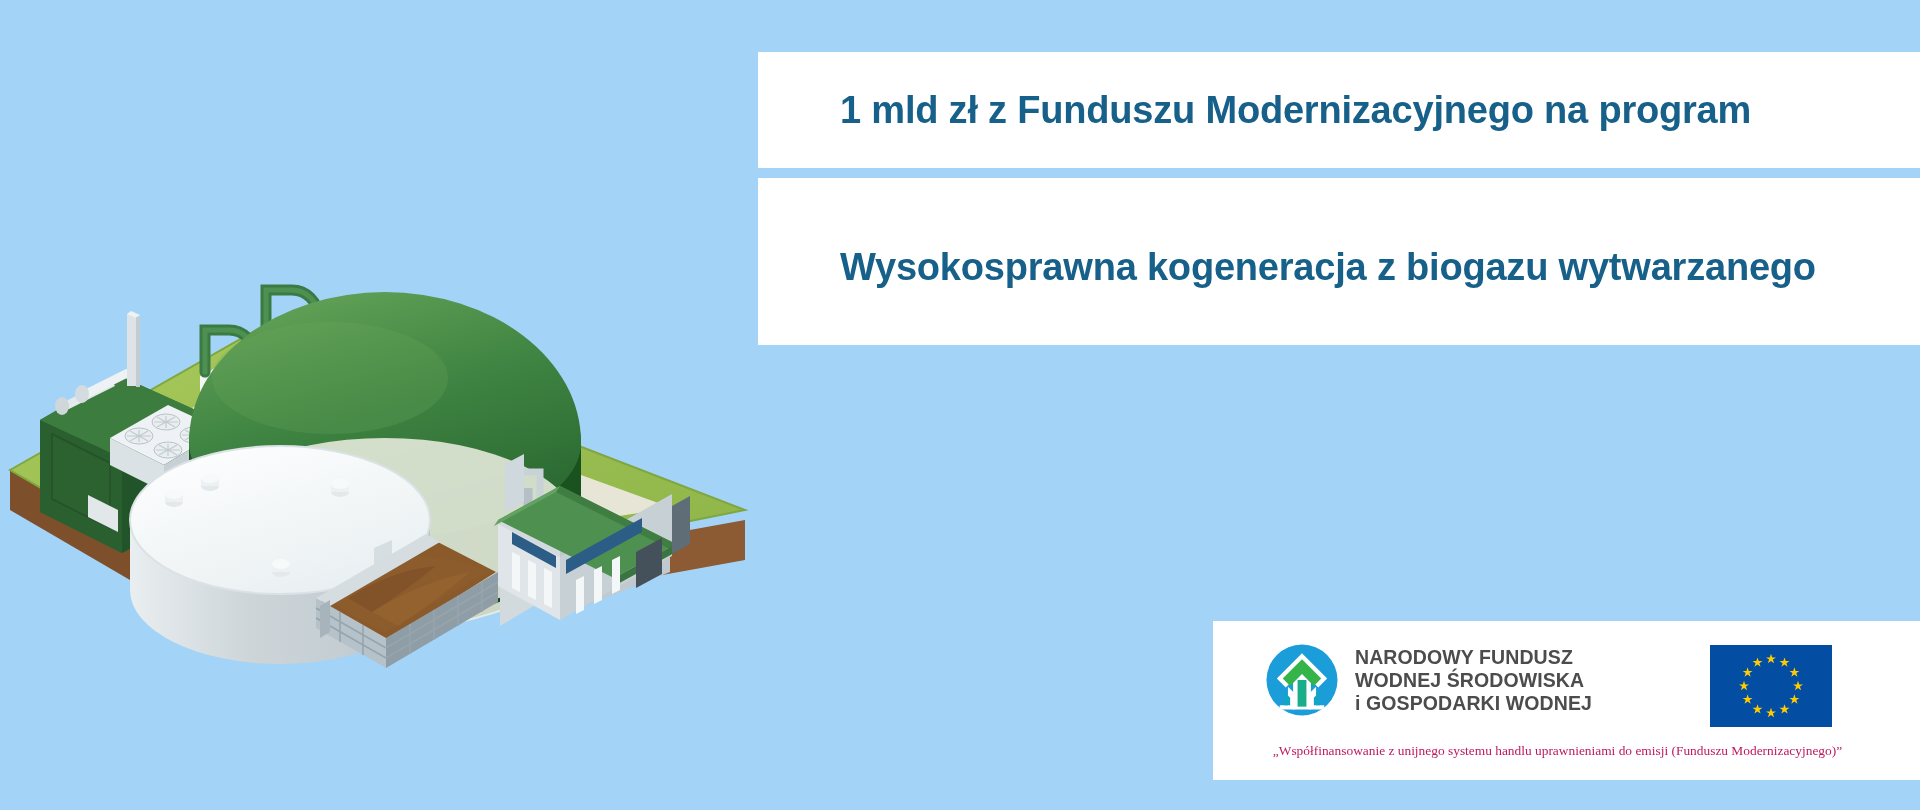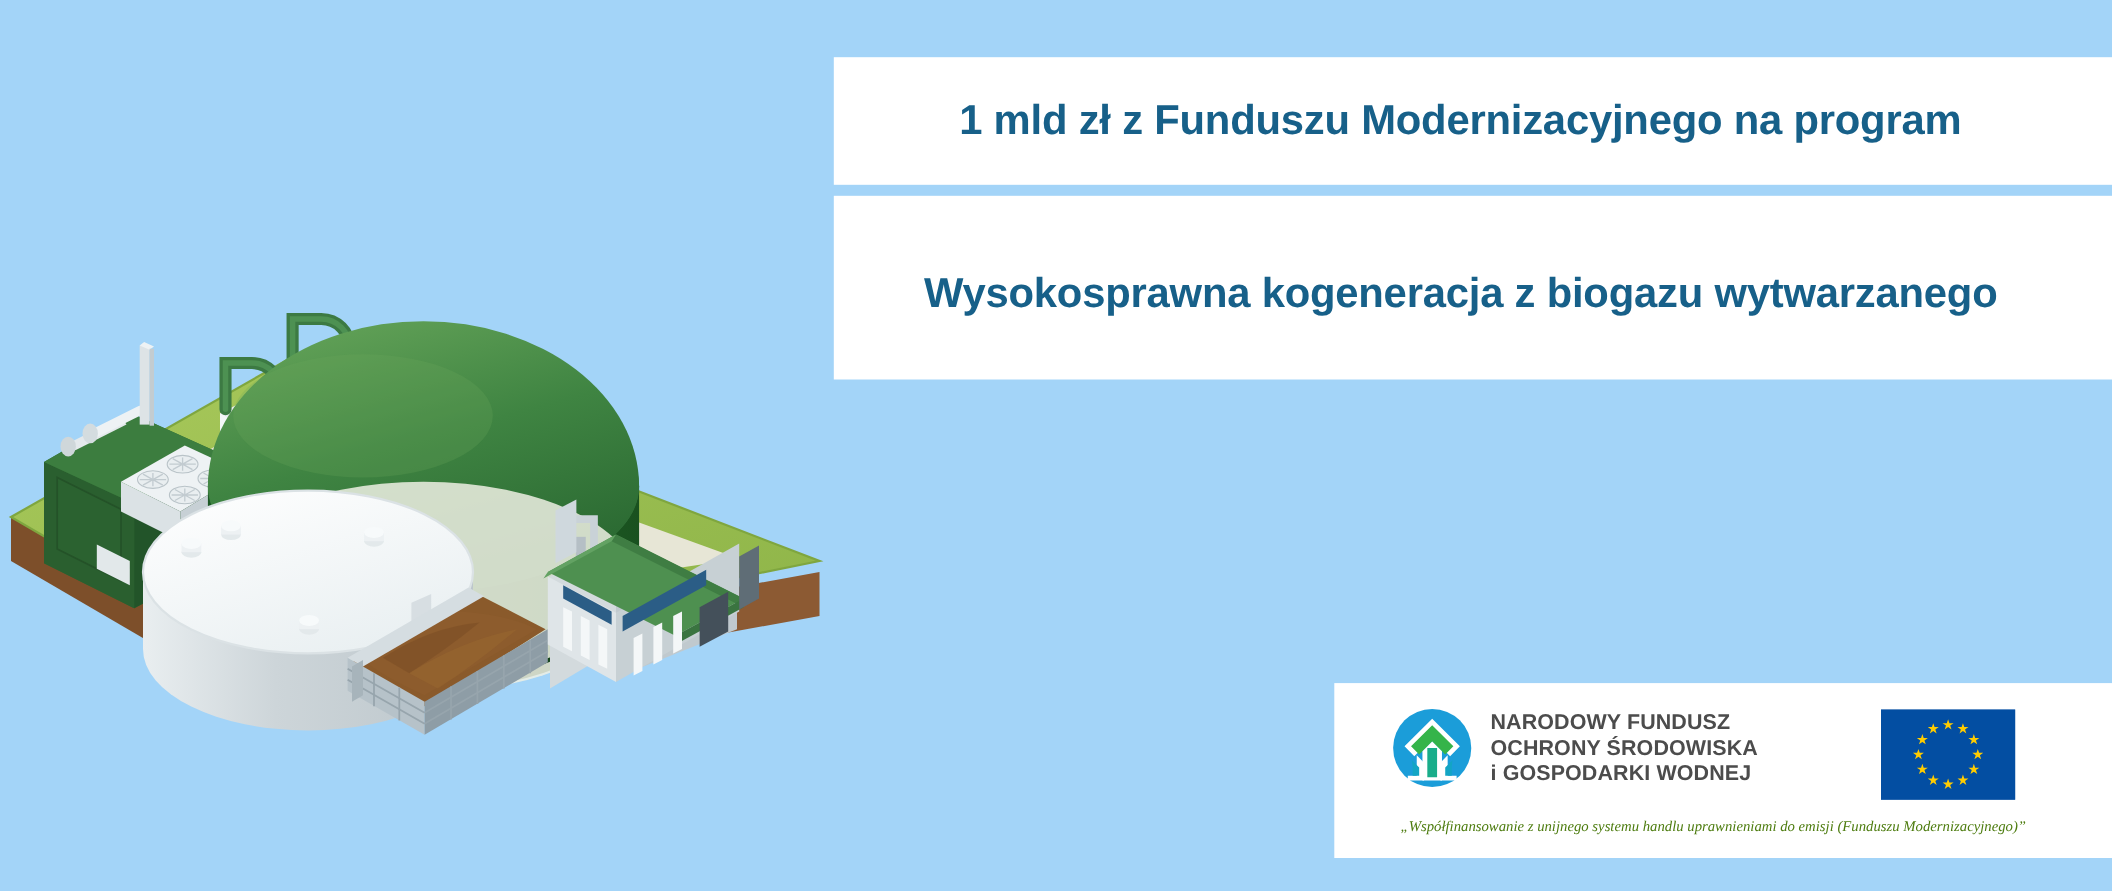--- a/index.html
+++ b/index.html
@@ -28,21 +28,20 @@
     padding-left:82px;
     padding-right:24px;
     color:#176089;
     line-height:1.28;
   }
   #headline-1{
     font-size:38px;
     font-weight:600;
     letter-spacing:-0.2px;
     white-space:nowrap;
-    margin-left:32px;
   }
   #headline-1 .strong{font-weight:800;}
   #headline-2{
     font-size:38px;
     font-weight:700;
     letter-spacing:-0.2px;
   }
   #headline-2 .l{display:block;white-space:nowrap;margin-top:12px;}
 
   
@@ -81,25 +80,24 @@
     background:#034ea2;
   }
   #eu-flag svg{display:block;}
   #footer-note{
     position:absolute;
     left:0;top:122px;
     width:100%;
     text-align:center;
     padding-right:18px;
     box-sizing:border-box;
-    color:#4d7c0f;
+    color:#be185d;
     font-size:13.4px;
     font-family:"Liberation Serif", serif;
     white-space:nowrap;
-    font-style:italic;
   }
 
   
   #illustration{
     position:absolute;
     left:0;top:120px;
     width:800px;height:560px;
   }
   #illustration svg{display:block;}
 </style>
@@ -379,21 +377,21 @@
           <path d="M44 50 L56 50 L56 86 L44 86 Z" fill="#19ad8a"></path>
           <path d="M31 59 L40 68 L40 90 L20 90 L20 84 L31 84 Z" fill="#ffffff"></path>
           <path d="M25 65 L34 74 L34 84 L26 84 L26 72 Z" fill="#13a5c4"></path>
           <path d="M69 59 L60 68 L60 90 L80 90 L80 84 L69 84 Z" fill="#ffffff"></path>
           <path d="M75 65 L66 74 L66 84 L74 84 L74 72 Z" fill="#13a5c4"></path>
         </svg>
       </div>
 
       <div id="nfosigw-wordmark">
         <div>NARODOWY FUNDUSZ</div>
-        <div>OCHRONY ŚRODOWISKA</div>
+        <div>WODNEJ ŚRODOWISKA</div>
         <div>i GOSPODARKI WODNEJ</div>
       </div>
     </div>
 
     <div id="eu-flag">
       <svg width="122" height="82" viewBox="0 0 122 82" xmlns="http://www.w3.org/2000/svg">
         <rect width="122" height="82" fill="#034ea2"></rect>
         <g fill="#ffcc00">
           <g transform="translate(61,14)">
               <polygon points="0,-5.2 1.2,-1.6 5,-1.6 1.9,0.6 3.1,4.2 0,2 -3.1,4.2 -1.9,0.6 -5,-1.6 -1.2,-1.6"></polygon>

